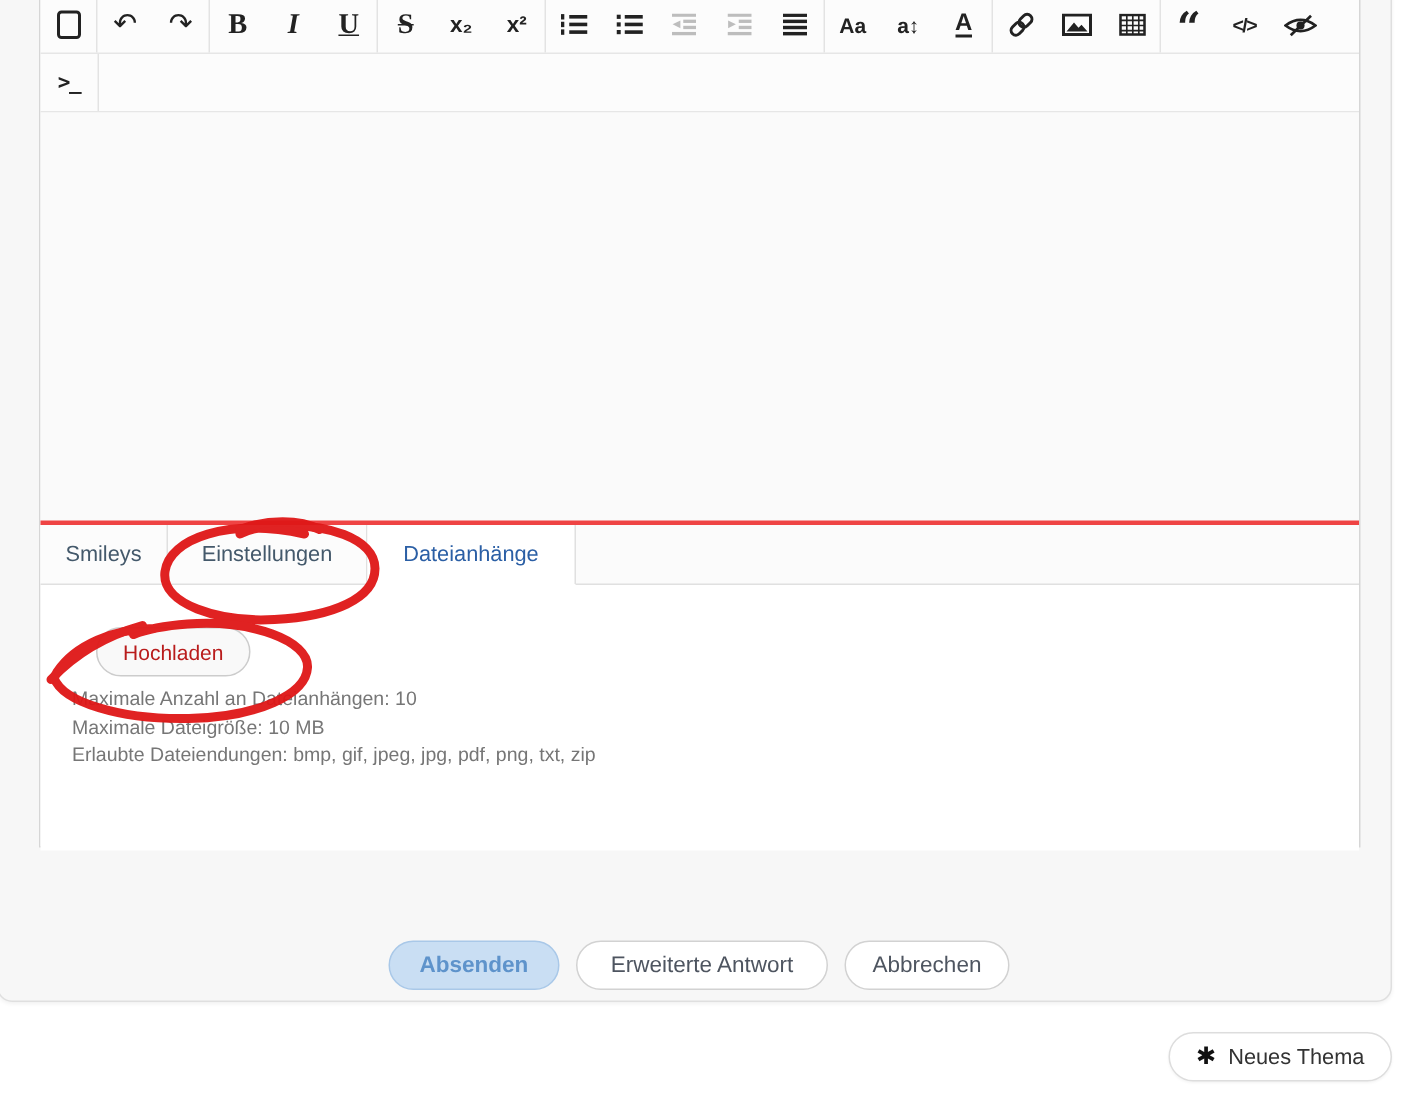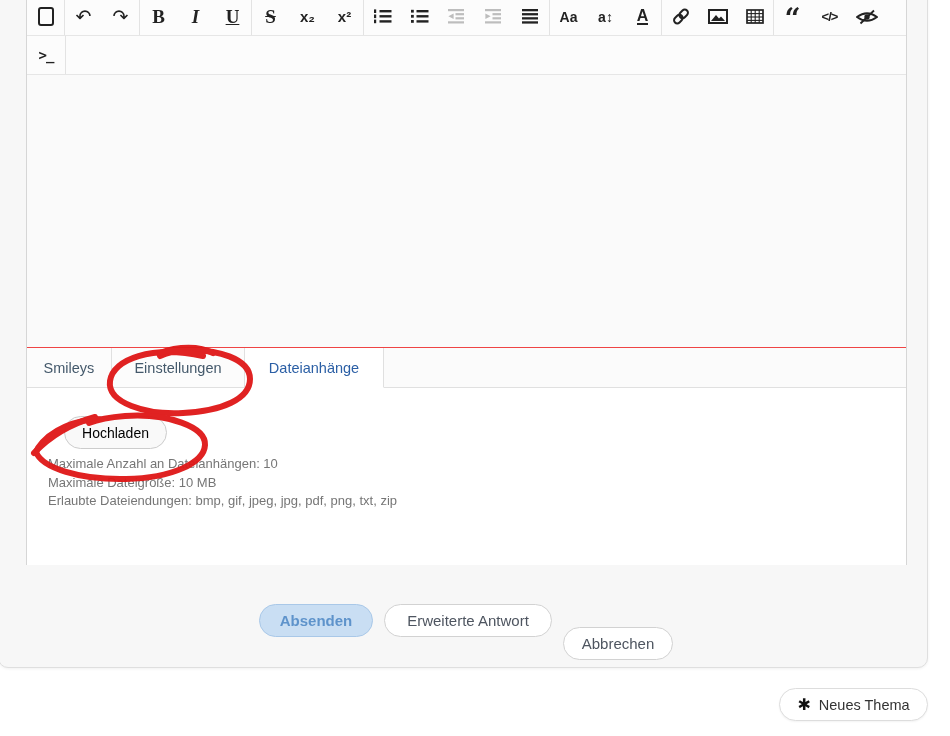--- a/index.html
+++ b/index.html
@@ -35,37 +35,37 @@
   .st{text-decoration:line-through;}
   .script{font-weight:bold;font-size:15px;text-align:center;}
   .lbl{font-weight:bold;font-size:14px;}
   .fcolor{font-weight:bold;font-size:16px;border-bottom:2px solid #222;line-height:15px;}
   .quote-glyph{font-family:"DejaVu Serif",serif;font-weight:bold;font-size:28px;line-height:8px;height:16px;overflow:visible;margin-top:12px;}
   .code-glyph{font-size:13px;font-weight:bold;letter-spacing:-1px;}
   .block-icon{width:12px;height:15px;border:2px solid #222;border-radius:3px;}
   .term-glyph{font-family:"DejaVu Sans Mono",monospace;font-size:14px;font-weight:bold;letter-spacing:-1px;}
   .editor-area{height:272px;background:#fafafa;cursor:text;}
   
-  .tabbar{display:flex;height:40px;border-top:1px solid #ef4444;background:#fcfcfc;}
+  .tabbar{display:flex;height:40px;border-top:3px solid #ef4444;background:#fcfcfc;}
   .tab{
     display:flex;align-items:center;justify-content:center;box-sizing:border-box;
     border-right:1px solid #e0e0e0;border-bottom:1px solid #e0e0e0;
     font-size:14.5px;color:#44596b;background:#fcfcfc;cursor:pointer;flex:none;
   }
   .tab.active{background:#fff;border-bottom-color:#fff;color:#2b5fa5;}
   .tab-rest{flex:1;border-bottom:1px solid #e0e0e0;background:#fbfbfb;}
   .panel{height:177px;background:#ffffff;position:relative;}
   .upload-btn{
     position:absolute;left:37px;top:28px;width:103px;height:33px;box-sizing:border-box;
-    border:1px solid #cccccc;border-radius:17px;background:#f9f9f9;color:#000000;
+    border:1px solid #cccccc;border-radius:17px;background:#f9f9f9;color:#b91c1c;
     font-size:14px;display:flex;align-items:center;justify-content:center;cursor:pointer;
   }
   .info{position:absolute;left:21px;top:67px;font-size:13px;color:#767676;line-height:18.5px;}
   
-  .form-buttons{position:absolute;left:0;top:617px;width:934px;display:flex;justify-content:center;gap:11px;}
+  .form-buttons{position:absolute;left:0;top:617px;width:934px;display:flex;justify-content:center;gap:11px;align-items:flex-end;}
   .btn{
     height:33px;border-radius:17px;box-sizing:border-box;display:flex;align-items:center;
     justify-content:center;font-size:15px;cursor:pointer;flex:none;
   }
   .btn-primary{width:114px;background:#c9def3;border:1px solid #a9c8e8;color:#5e93cb;font-weight:bold;}
   .btn-default{background:#fff;border:1px solid #d2d2d2;color:#4e5560;}
   .btn-extended{width:168px;}
   .btn-cancel{width:110px;margin-top:23px;}
   
   .new-topic{

